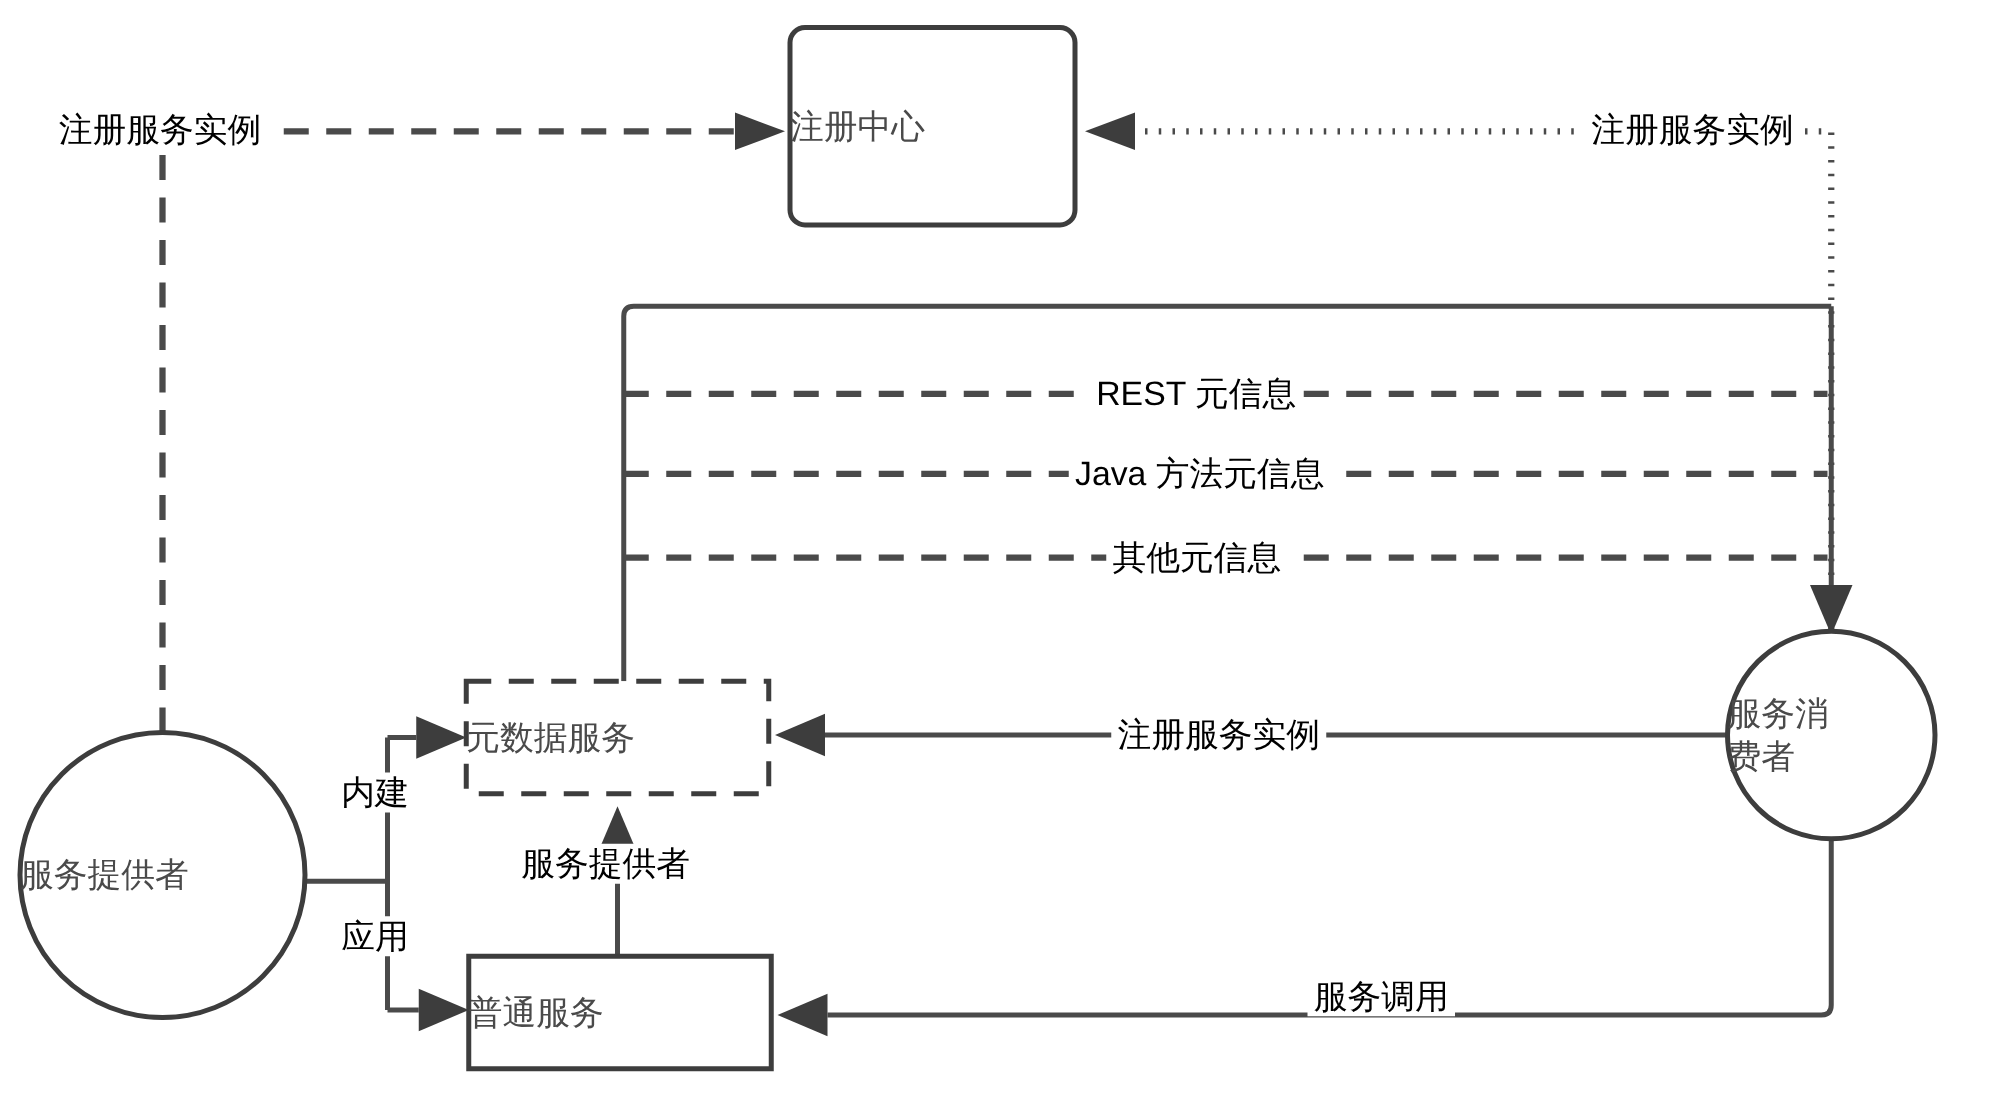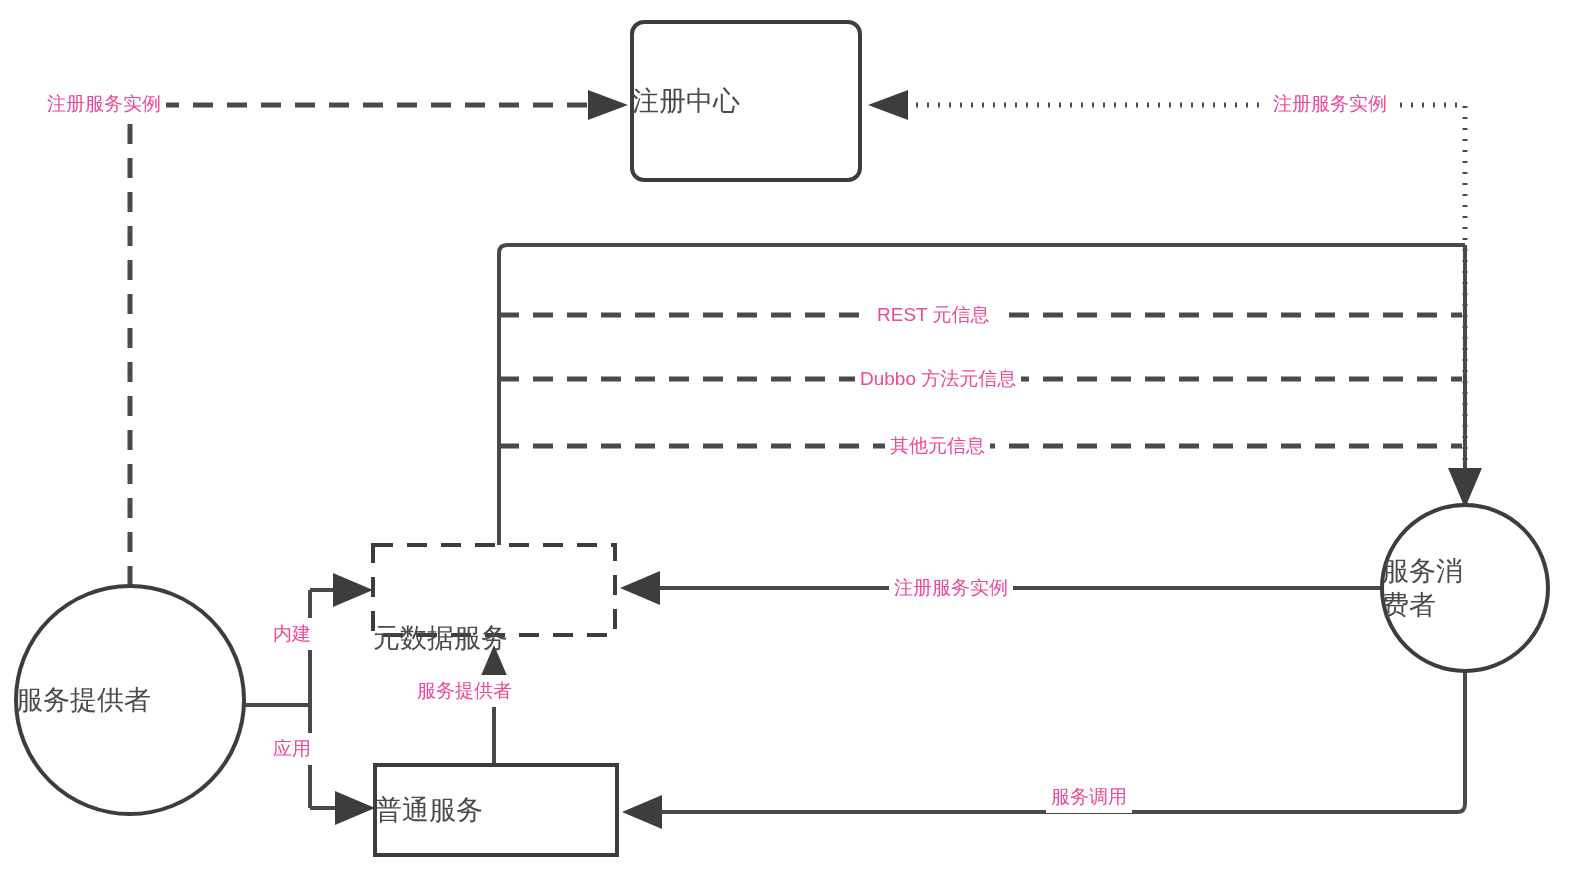--- a/index.html
+++ b/index.html
@@ -64,22 +64,22 @@
     position: absolute;
     color: #4a4a4a;
     font-size: 27px;
     line-height: 34px;
     text-align: left;
     white-space: pre-line;
     pointer-events: none;
   }
   .edge-label {
     position: absolute;
-    color: #ec4899;
-    font-size: 19px;
+    color: #000000;
+    font-size: 27px;
     line-height: 32px;
     background: #ffffff;
     padding: 0 5px;
     white-space: nowrap;
     text-align: center;
   }
 </style>
 </head>
 <body>
 
@@ -160,32 +160,32 @@
 
   </svg>
 
   <div class="node-label" style="left:632px; top:84px; width:228px;">注册中心</div>
 
   <div class="node-label" style="left:16px; top:683px; width:228px;">服务提供者</div>
 
   <div class="node-label" style="left:1382px; top:554px; width:166px;">服务消
 费者</div>
 
-  <div class="node-label" style="left:373px; top:573px; width:242px;margin-top:48px;">元数据服务</div>
+  <div class="node-label" style="left:373px; top:573px; width:242px;">元数据服务</div>
 
   <div class="node-label" style="left:375px; top:793px; width:242px;">普通服务</div>
 
   <div class="edge-label" style="left:42px; top:88px;">注册服务实例</div>
 
   <div class="edge-label" style="left:1268px; top:88px;">注册服务实例</div>
 
 
   <div class="edge-label" style="left:872px; top:299px;">REST 元信息</div>
 
-  <div class="edge-label" style="left:855px; top:363px;">Dubbo 方法元信息</div>
+  <div class="edge-label" style="left:855px; top:363px;">Java 方法元信息</div>
 
   <div class="edge-label" style="left:885px; top:430px;">其他元信息</div>
 
   <div class="edge-label" style="left:889px; top:572px;">注册服务实例</div>
 
   <div class="edge-label" style="left:1046px; top:760px;margin-top:21px;">服务调用</div>
 
   <div class="edge-label" style="left:412px; top:675px;">服务提供者</div>
 
   <div class="edge-label" style="left:268px; top:618px;">内建</div>

